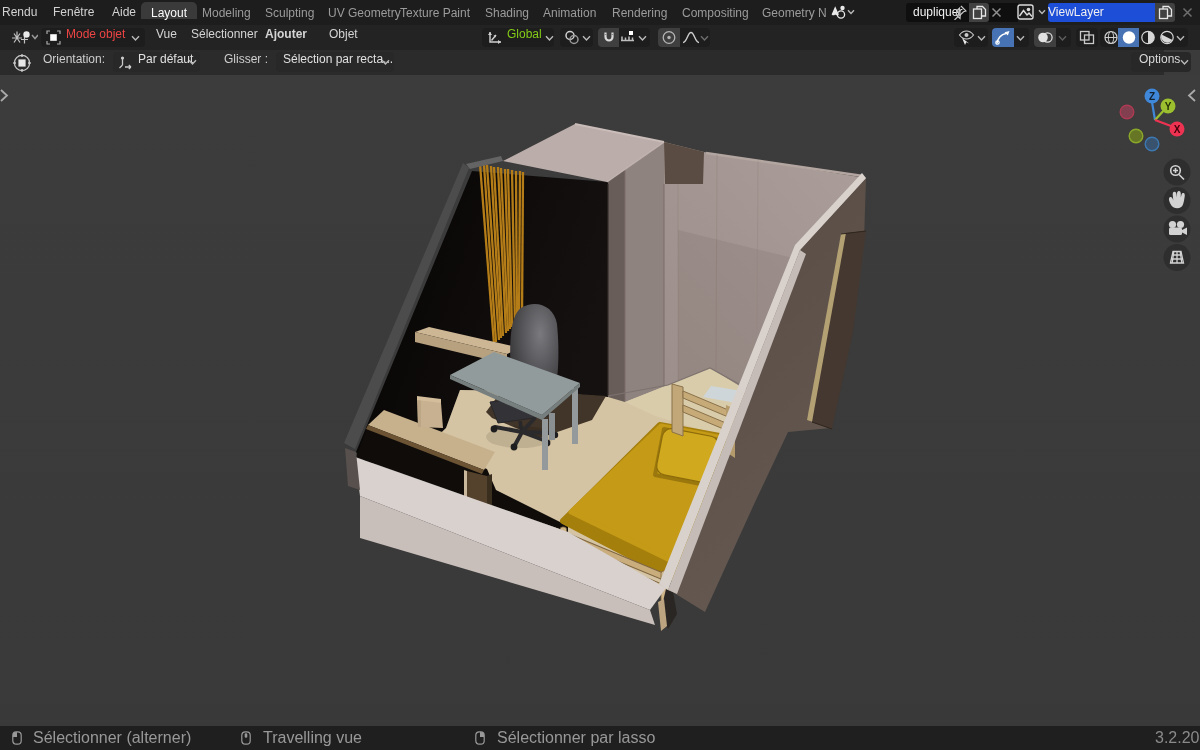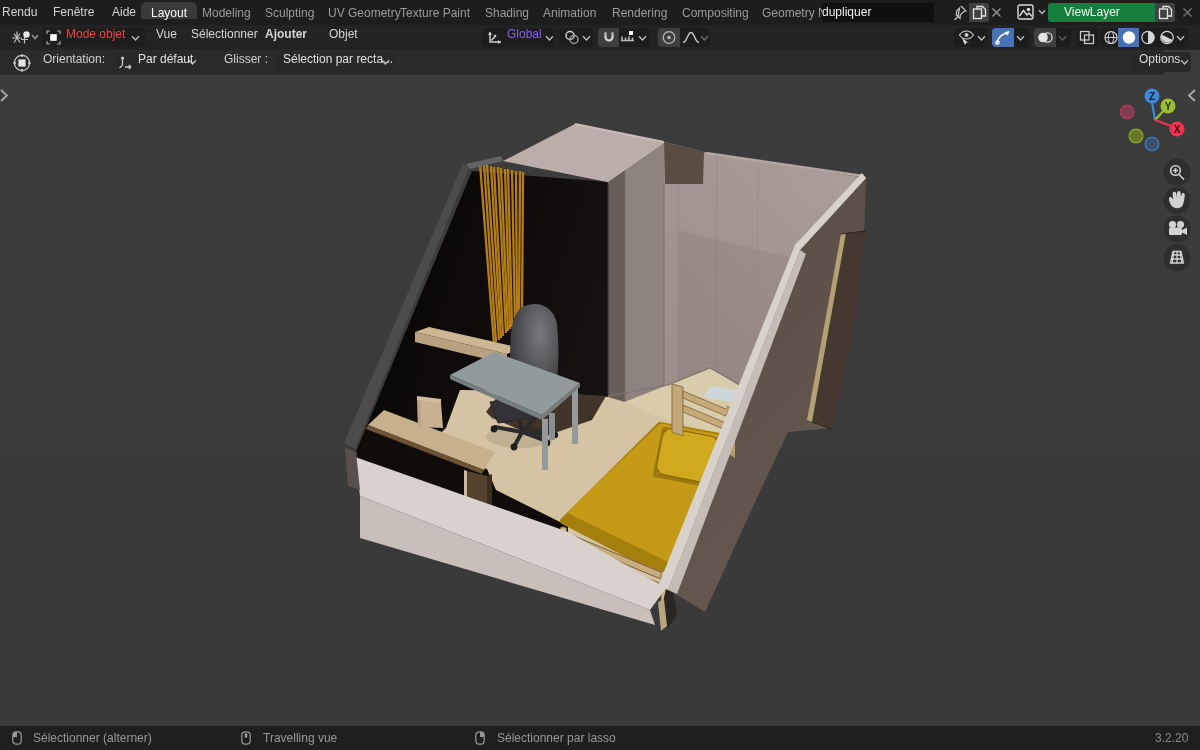--- a/index.html
+++ b/index.html
@@ -15,21 +15,21 @@
   .tab.active { background:#3a3a3a; color:#fbfbfb; }
   
   #hdr2 { position:absolute; left:0; top:25px; width:1200px; height:25px; background:#232323; }
   #hdr3 { position:absolute; left:0; top:50px; width:1164px; height:25px; background:#2b2b2b; }
   .btn { position:absolute; background:#1d1d1d; border-radius:4px; }
   .lbl { position:absolute; font-size:12px; color:#d4d4d4; line-height:25px; }
   
   #vp { position:absolute; left:0; top:75px; width:1200px; height:651px; background:#3b3b3b; }
   
   #status { position:absolute; left:0; top:726px; width:1200px; height:24px; background:#1f1f1f; }
-  .stxt { position:absolute; top:0; height:24px; line-height:24px; font-size:12px; color:#989898; }
+  .stxt { position:absolute; top:0; height:24px; line-height:24px; font-size:16px; color:#989898; }
 </style>
 </head>
 <body>
 <div id="page">
   <div id="vp">
   <svg width="1200" height="651" viewBox="0 75 1200 651" style="position:absolute;left:0;top:0;">
     <defs>
       <linearGradient id="bgG" x1="0" y1="0" x2="0" y2="1">
         <stop offset="0" stop-color="#3c3c3c"></stop>
             <stop offset="1" stop-color="#393939"></stop>
@@ -234,42 +234,42 @@
 
     <svg class="abs" style="left:830px;top:3px;" width="22" height="19" viewBox="0 0 22 19">
       <path d="M5.2 3.2 L8.8 11.5 Q7 13.2 5.2 11.5 Q3.4 13.2 1.6 11.5 Z" fill="#e8e8e8"></path>
       <circle cx="12.5" cy="5" r="2.2" fill="#e8e8e8"></circle>
       <circle cx="11" cy="11.5" r="3.6" fill="none" stroke="#e8e8e8" stroke-width="1.3"></circle>
       <path d="M17.5 8.5 l4 0 m-2 -2 l0 4" stroke="#0000"></path>
     </svg>
     <svg class="abs" style="left:847px;top:9px;" width="8" height="6" viewBox="0 0 8 6">
         <path d="M1 1.2 L4 4.5 L7 1.2" stroke="#b9b9b9" stroke-width="1.4" fill="none"></path>
       </svg>
-    <div class="abs" style="left:822px;top:3px;width:112px;height:19px;background:#0f0f0f;border-radius:3px 0 0 3px;color:#f1f1f1;font-size:12px;line-height:19px;">dupliquer</div>
+    <div class="abs" style="left:906px;top:3px;width:112px;height:19px;background:#0f0f0f;border-radius:3px 0 0 3px;color:#f1f1f1;font-size:12px;line-height:19px;padding-left:7px;">dupliquer</div>
     <svg class="abs" style="left:953px;top:5px;" width="14" height="15" viewBox="0 0 14 15">
       <path d="M8 1 L13 6 L10.5 6.8 L7.2 10.1 L7 13.5 L5 11.5 L1.5 15 M5 11.5 L3.2 9.7 L3.9 5.5 L6.5 3.2 Z" fill="none" stroke="#c9c9c9" stroke-width="1.2"></path>
     </svg>
     <div class="abs" style="left:969px;top:3px;width:20px;height:19px;background:#414141;border-radius:0 3px 3px 0;"></div>
     <svg class="abs" style="left:972px;top:5px;" width="15" height="15" viewBox="0 0 15 15">
       <rect x="1.5" y="4" width="8" height="9.5" fill="none" stroke="#e6e6e6" stroke-width="1.3"></rect>
       <path d="M5 4 V1.5 H10.5 L13.5 4.5 V11 H9.5" fill="none" stroke="#e6e6e6" stroke-width="1.3"></path>
     </svg>
     <svg class="abs" style="left:991px;top:7px;" width="11" height="11" viewBox="0 0 11 11">
         <path d="M1.5 1.5 L9.5 9.5 M9.5 1.5 L1.5 9.5" stroke="#8f8f8f" stroke-width="1.5"></path>
       </svg>
 
     <svg class="abs" style="left:1017px;top:4px;" width="18" height="17" viewBox="0 0 18 17">
       <rect x="1" y="1" width="15" height="14" rx="2" fill="none" stroke="#dcdcdc" stroke-width="1.4"></rect>
       <circle cx="11.5" cy="5.5" r="1.8" fill="#dcdcdc"></circle>
       <path d="M2.5 12 L6.5 6.5 L10 11 L12 9 L15 12.5" fill="none" stroke="#dcdcdc" stroke-width="1.4"></path>
     </svg>
     <svg class="abs" style="left:1038px;top:9px;" width="8" height="6" viewBox="0 0 8 6">
         <path d="M1 1.2 L4 4.5 L7 1.2" stroke="#b9b9b9" stroke-width="1.4" fill="none"></path>
       </svg>
-    <div class="abs" style="left:1048px;top:3px;width:121px;height:19px;background:#15803d;border-radius:3px 0 0 3px;color:#f1f1f1;font-size:12px;line-height:19px;padding-left:16px;">ViewLayer</div>
+    <div class="abs" style="left:1048px;top:3px;width:121px;height:19px;background:#1d4ed8;border-radius:3px 0 0 3px;color:#f1f1f1;font-size:12px;line-height:19px;padding-left:0;">ViewLayer</div>
     <div class="abs" style="left:1155px;top:3px;width:20px;height:19px;background:#414141;border-radius:0 3px 3px 0;"></div>
     <svg class="abs" style="left:1158px;top:5px;" width="15" height="15" viewBox="0 0 15 15">
       <rect x="1.5" y="4" width="8" height="9.5" fill="none" stroke="#e6e6e6" stroke-width="1.3"></rect>
       <path d="M5 4 V1.5 H10.5 L13.5 4.5 V11 H9.5" fill="none" stroke="#e6e6e6" stroke-width="1.3"></path>
     </svg>
     <svg class="abs" style="left:1182px;top:7px;" width="11" height="11" viewBox="0 0 11 11">
         <path d="M1.5 1.5 L9.5 9.5 M9.5 1.5 L1.5 9.5" stroke="#6f6f6f" stroke-width="1.5"></path>
       </svg>
   </div>
   <div id="hdr2">
@@ -296,21 +296,21 @@
     <div class="lbl" style="left:265px;top:-3px;font-weight:bold;">Ajouter</div>
     <div class="lbl" style="left:329px;top:-3px;">Objet</div>
 
     <div class="btn" style="left:482px;top:3px;width:72px;height:19px;"></div>
     <svg class="abs" style="left:487px;top:5px;" width="16" height="15" viewBox="0 0 16 15">
       <path d="M3 2 V12 H14" stroke="#d0d0d0" stroke-width="1.4" fill="none"></path>
       <path d="M3 2 L1 5 L5 5 Z M14 12 L11 10 L11 14 Z" fill="#d0d0d0"></path>
       <path d="M4.5 10.5 L9 5" stroke="#d0d0d0" stroke-width="1.4"></path>
       <path d="M9 5 L6.5 5.4 L8.4 7.6 Z" fill="#d0d0d0"></path>
     </svg>
-    <div class="lbl" style="left:507px;top:-3px;color:#8b5cf6;">Global</div>
+    <div class="lbl" style="left:507px;top:-3px;color:#84cc16;">Global</div>
     <svg class="abs" style="left:545px;top:10px;" width="9" height="7" viewBox="0 0 9 7">
         <path d="M1 1.3 L4.5 5 L8 1.3" stroke="#b9b9b9" stroke-width="1.4" fill="none"></path>
       </svg>
     <div class="btn" style="left:560px;top:3px;width:33px;height:19px;"></div>
     <svg class="abs" style="left:564px;top:5px;" width="16" height="15" viewBox="0 0 16 15">
       <circle cx="6" cy="5.5" r="4" fill="none" stroke="#cfcfcf" stroke-width="1.5"></circle>
       <circle cx="10" cy="9.5" r="4" fill="none" stroke="#9a9a9a" stroke-width="1.5"></circle>
     </svg>
     <svg class="abs" style="left:582px;top:10px;" width="9" height="7" viewBox="0 0 9 7">
         <path d="M1 1.3 L4.5 5 L8 1.3" stroke="#b9b9b9" stroke-width="1.4" fill="none"></path>

